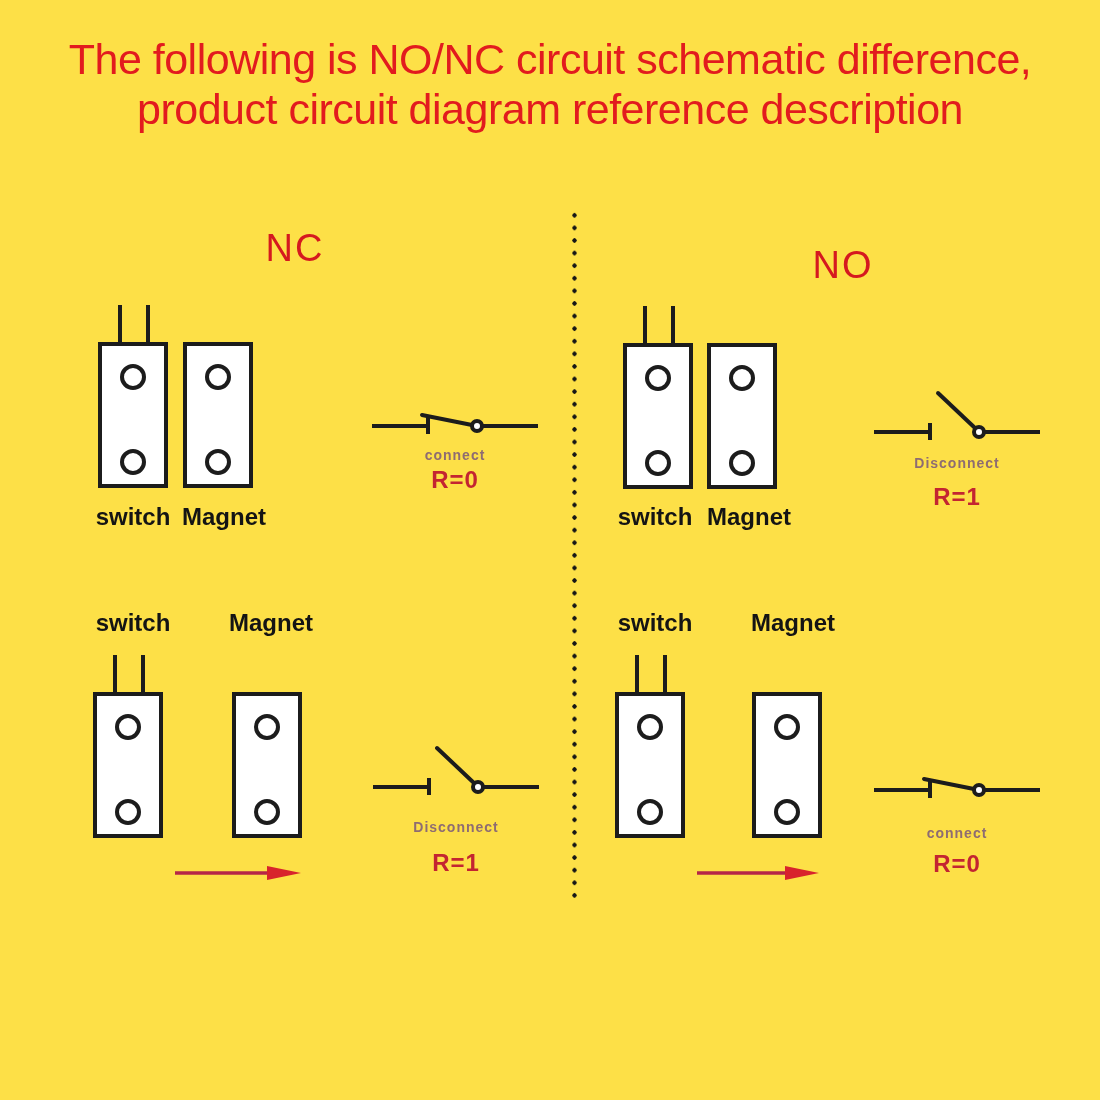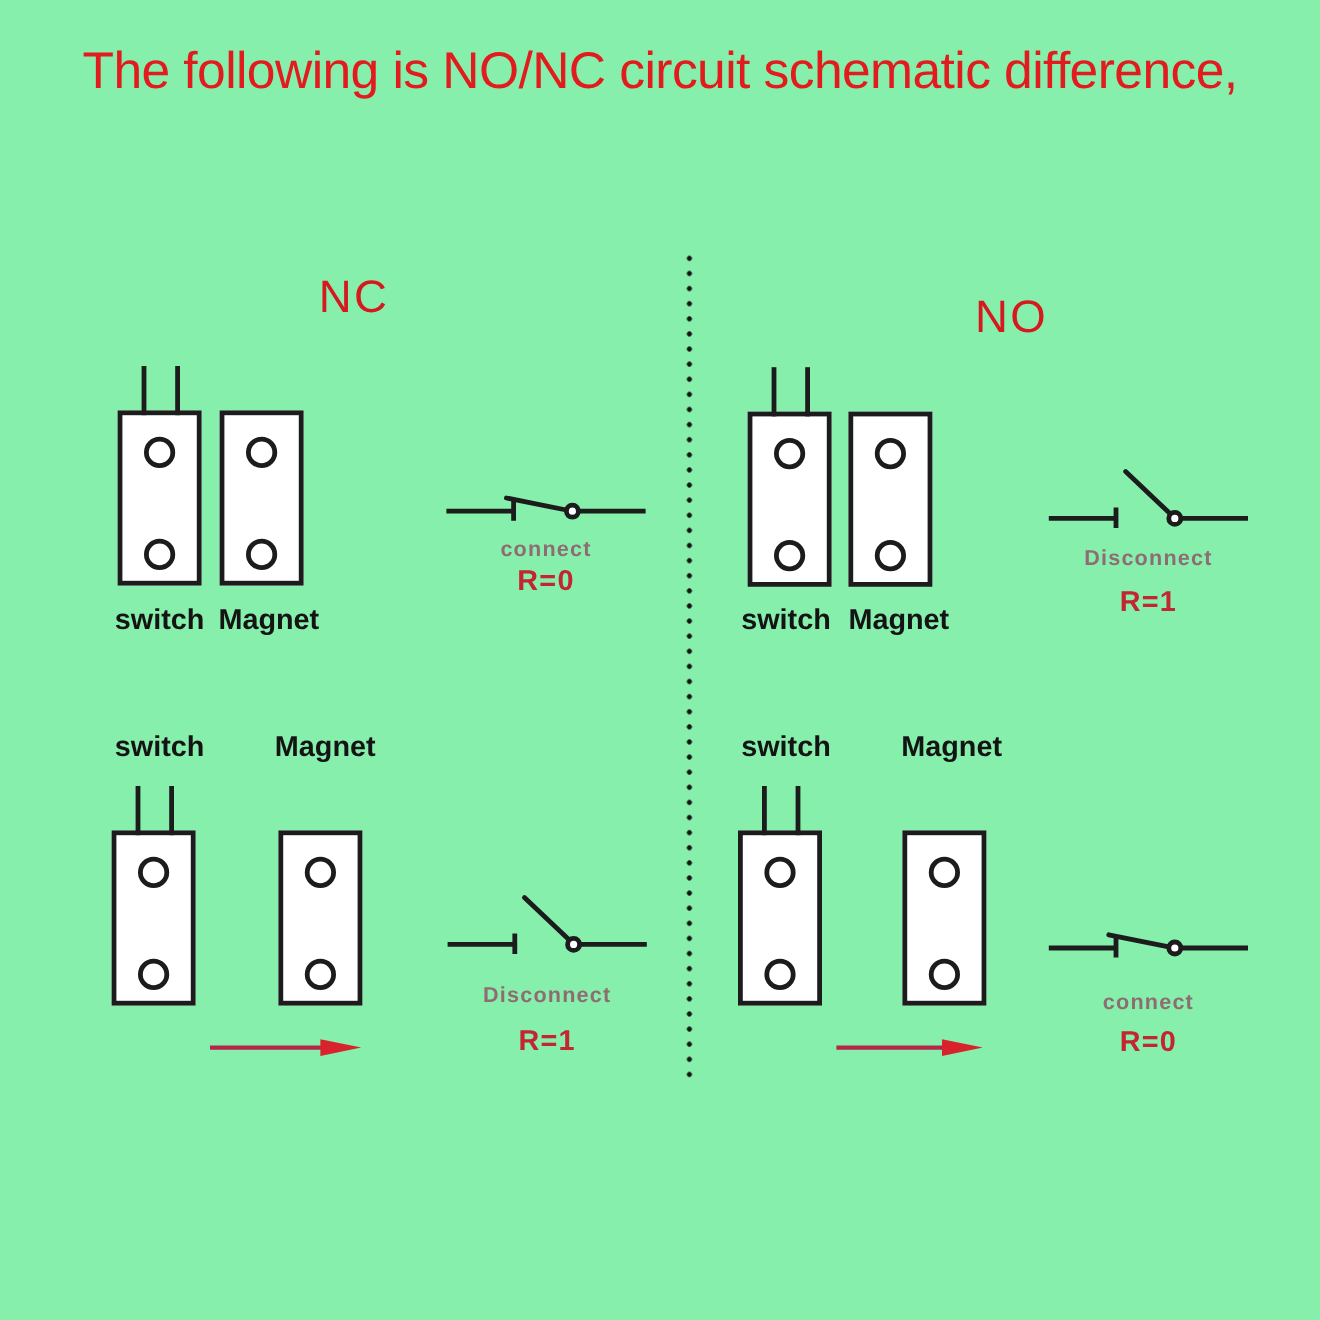--- a/index.html
+++ b/index.html
@@ -1,17 +1,17 @@
 <!DOCTYPE html>
 <html><head>
 <meta charset="utf-8">
 <style>
   html,body { margin:0; padding:0; background:#fff; }
   #canvas {
-    position:relative; width:1100px; height:1100px; background:#86efac;
+    position:relative; width:1100px; height:1100px; background:#fde047;
     font-family:"Liberation Sans", sans-serif; overflow:hidden;
   }
   
   .title {
     position:absolute; top:34px; left:0; width:100%;
     text-align:center; color:#e21b1e; font-size:43px; line-height:50px;
     letter-spacing:-0.5px; font-weight:400;
   }
   
   .section-label {
@@ -45,37 +45,38 @@
   }
   
   .schem {
     position:absolute; width:170px;
     display:flex; flex-direction:column; align-items:center;
   }
   .schem svg { display:block; }
   .schem .stroke { stroke:#1c1c1c; stroke-width:4; fill:none; }
   .schem .pivot { stroke:#1c1c1c; stroke-width:4; fill:#ffffff; }
   .state {
-    font-size:18px; font-weight:600; color:#8e6c72; letter-spacing:1px;
+    font-size:14px; font-weight:600; color:#8e6c72; letter-spacing:1px;
   }
   .rval {
     font-size:24px; font-weight:bold; color:#c32531; letter-spacing:1px;
   }
   
   .arrow { position:absolute; }
   .arrow line { stroke:#b52647; stroke-width:3.5; }
   .arrow polygon { fill:#d8232c; }
 </style>
 </head>
 <body>
 
 <div id="canvas">
 
   <div class="title">
     <div>The following is NO/NC circuit schematic difference,</div>
+    <div>product circuit diagram reference description</div>
   </div>
 
   <div class="divider"></div>
 
   <div class="section-label" style="left:295px; top:227px">NC</div>
   <div class="section-label" style="left:843px; top:244px">NO</div>
 
   <div class="box" style="left:98px; top:342px">
     <div class="pin" style="left:16px"></div>
     <div class="pin" style="left:44px"></div>

